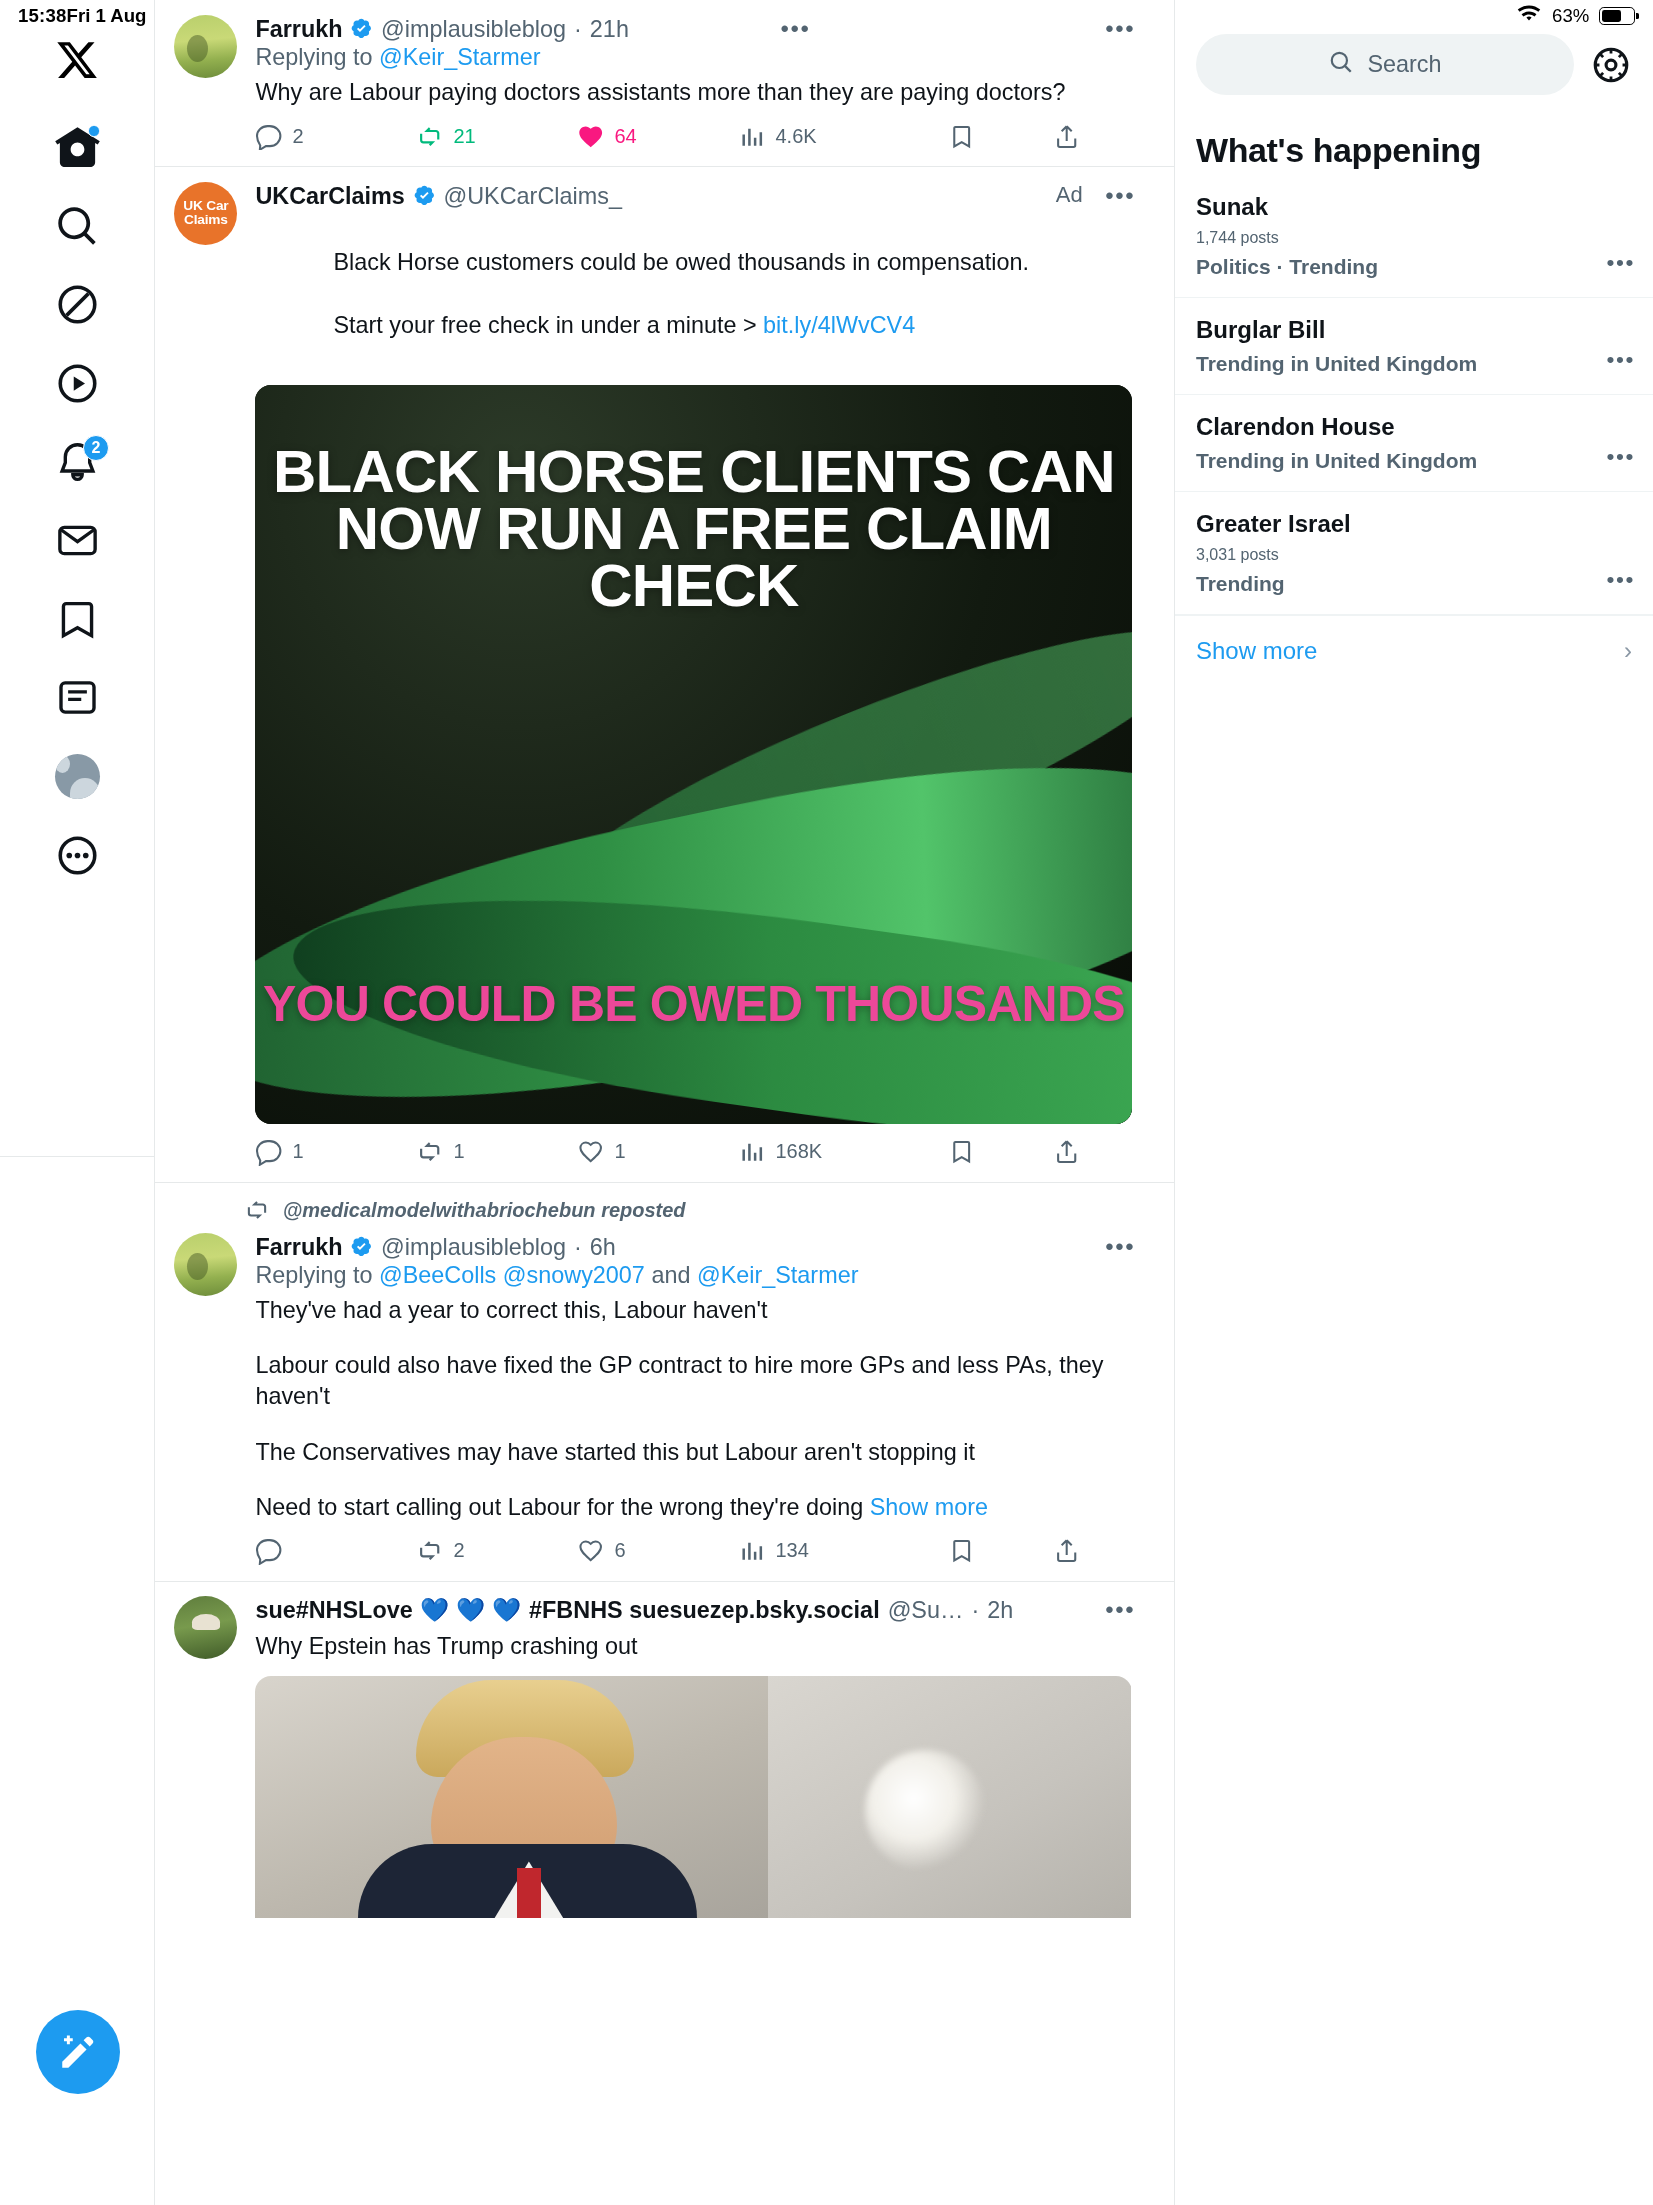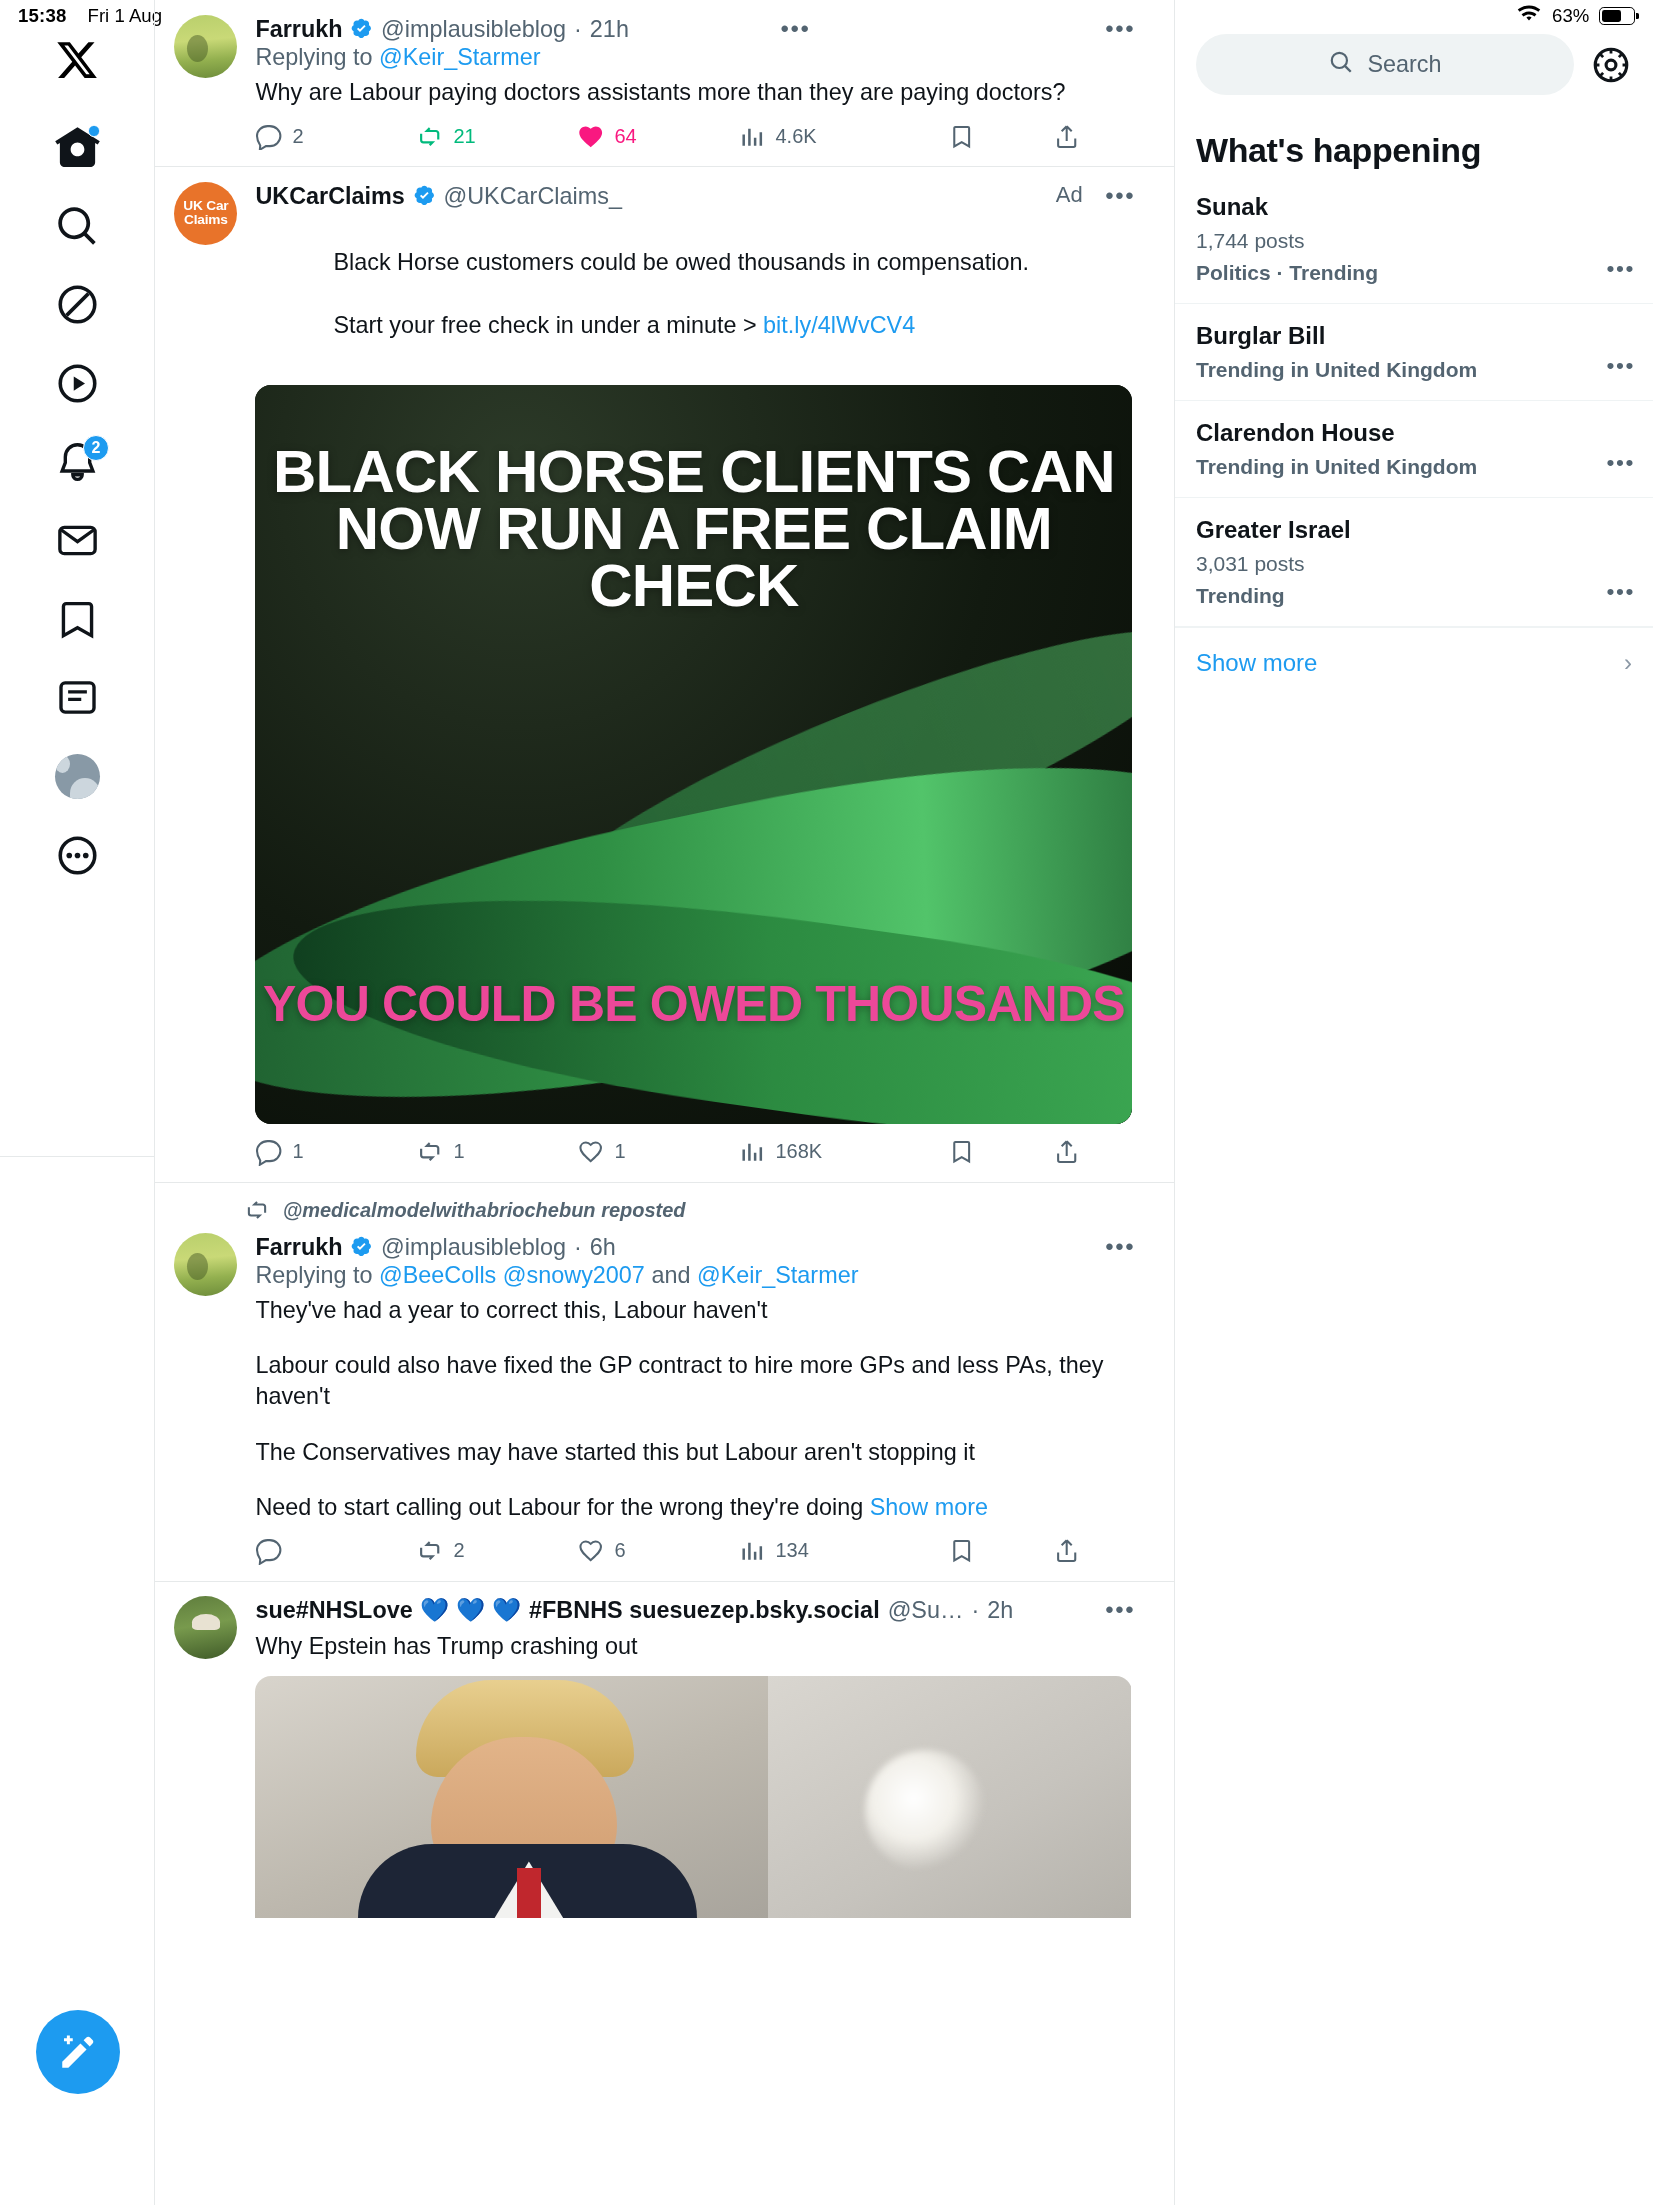--- a/index.html
+++ b/index.html
@@ -23,21 +23,21 @@
     top: 0; left: 0;
     width: 1653px;
     height: 32px;
     display: flex;
     align-items: center;
     font-size: 18.6px;
     color: #000;
     padding: 4px 18px;
   }
   .sb-time { font-weight: 600; letter-spacing: 0.2px; }
-  .sb-date { margin-left: 21px; font-weight: 400; }
+  .sb-date { font-weight: 700; }
   .sb-right {
     margin-left: auto;
     display: flex;
     align-items: center;
     gap: 9.7px;
   }
   .sb-batt-pct { font-size: 18.6px; }
   .batt-shell {
     width: 36px; height: 18px;
     border: 1.6px solid #000;
@@ -444,21 +444,21 @@
     padding: 18px 11px 18px 21px;
     border-bottom: 0.8px solid #eff3f4;
   }
   .trend:last-of-type { border-bottom: none; }
   .t-name {
     font-size: 24px;
     font-weight: 700;
     color: #0f1419;
   }
   .t-sub {
-    font-size: 21px;
+    font-size: 16px;
     color: #536471;
     margin-top: 8px;
   }
   .t-cat {
     font-size: 21px;
     font-weight: 700;
     color: #536471;
     margin-top: 8px;
   }
   .t-dots {

